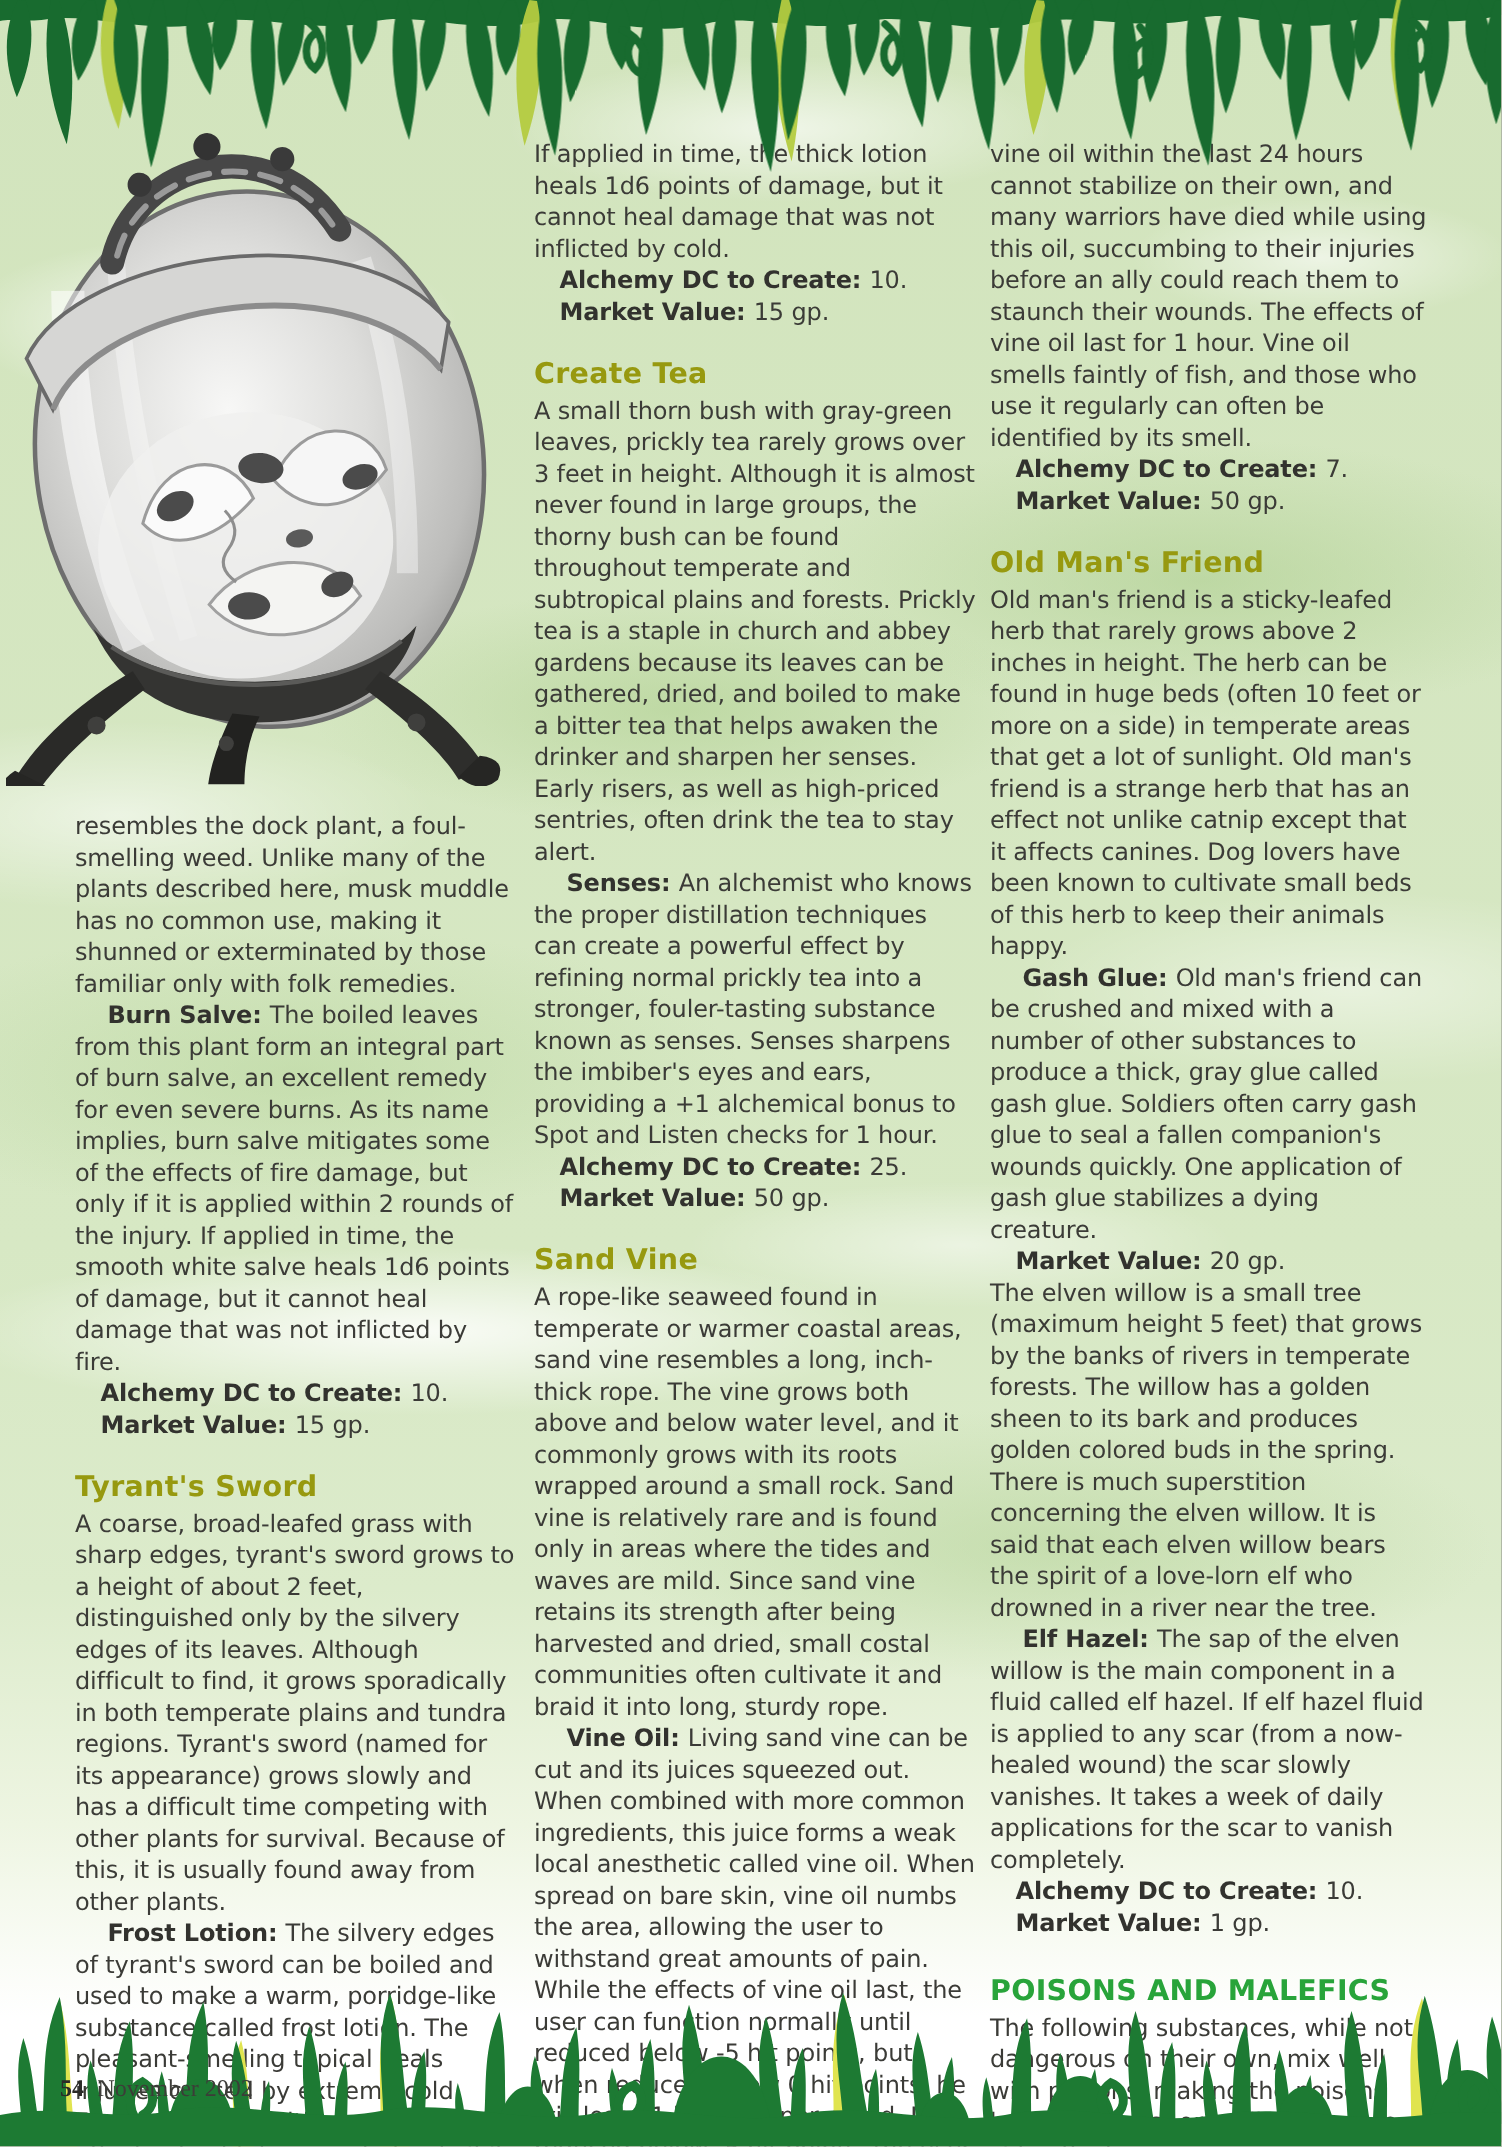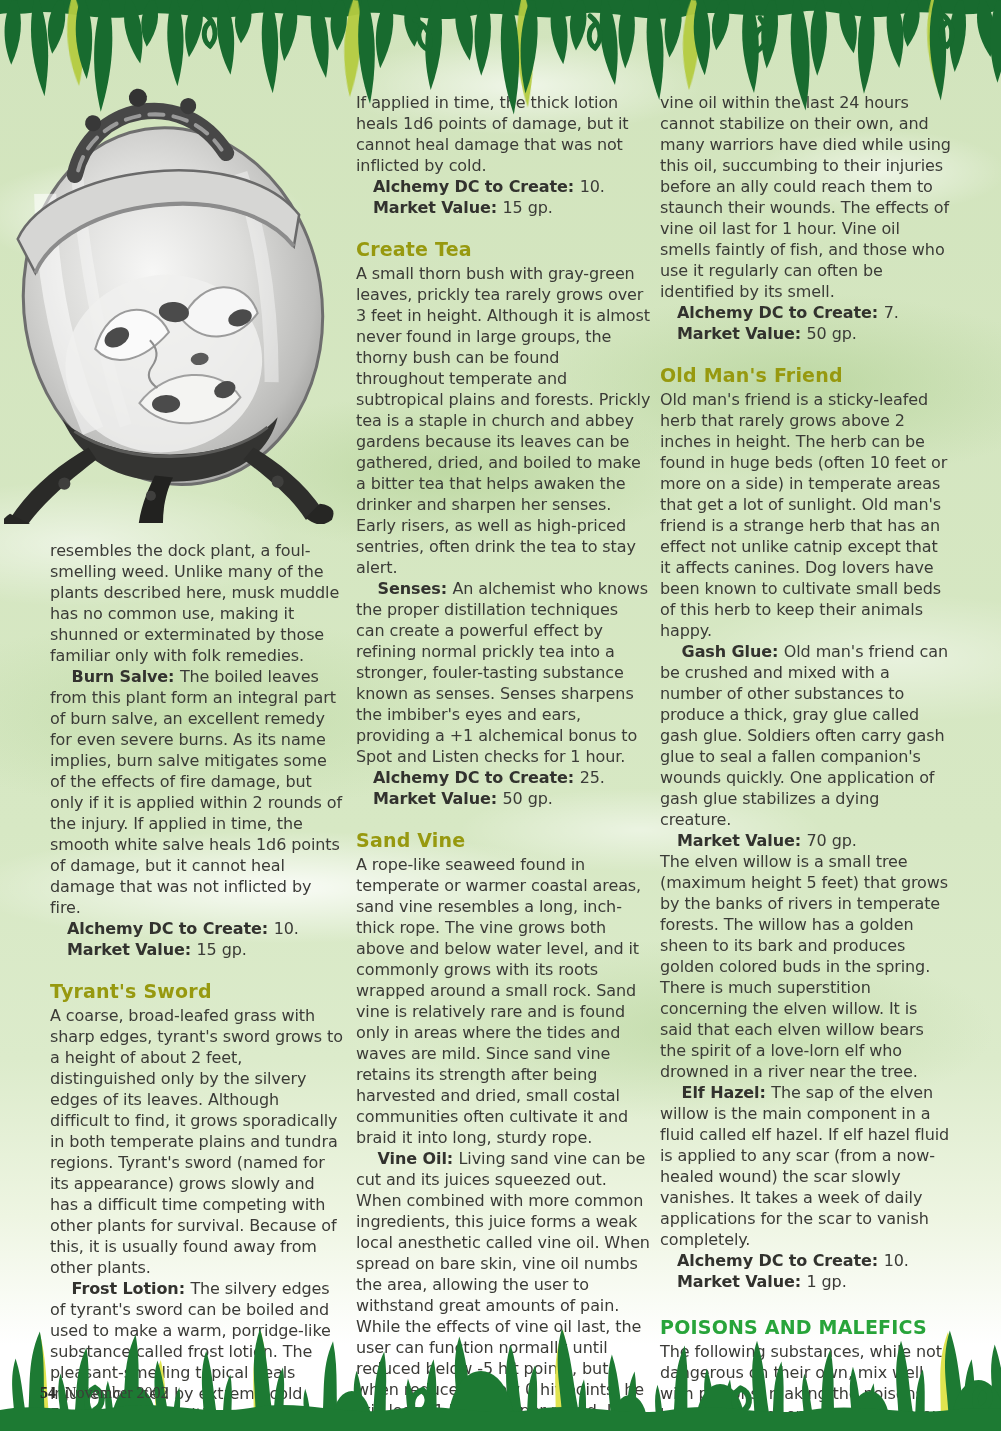--- a/index.html
+++ b/index.html
@@ -191,21 +191,21 @@
       <p class="para">A rope-like seaweed found in temperate or warmer coastal areas, sand vine resembles a long, inch-thick rope. The vine grows both above and below water level, and it commonly grows with its roots wrapped around a small rock. Sand vine is relatively rare and is found only in areas where the tides and waves are mild. Since sand vine retains its strength after being harvested and dried, small costal communities often cultivate it and braid it into long, sturdy rope.</p>
       <p class="para indent"><b class="lead">Vine Oil: </b>Living sand vine can be cut and its juices squeezed out. When combined with more common ingredients, this juice forms a weak local anesthetic called vine oil. When spread on bare skin, vine oil numbs the area, allowing the user to withstand great amounts of pain. While the effects of vine oil last, the user can function normally until reduced below -5 hit points, but when reduced below 0 hit points, he still loses 1 hit point per round. If reduced below -5 hit points, the user falls unconscious. When the user's hit point total falls below -10, the user dies. Creatures who have used</p>
     </div>
   <div class="col col-right" id="col-2">
       <p class="para">vine oil within the last 24 hours cannot stabilize on their own, and many warriors have died while using this oil, succumbing to their injuries before an ally could reach them to staunch their wounds. The effects of vine oil last for 1 hour. Vine oil smells faintly of fish, and those who use it regularly can often be identified by its smell.</p>
       <p class="stat"><b>Alchemy DC to Create: </b><span>7.</span></p>
       <p class="stat"><b>Market Value: </b><span>50 gp.</span></p>
       <h3 class="h-olive">Old Man's Friend</h3>
       <p class="para">Old man's friend is a sticky-leafed herb that rarely grows above 2 inches in height. The herb can be found in huge beds (often 10 feet or more on a side) in temperate areas that get a lot of sunlight. Old man's friend is a strange herb that has an effect not unlike catnip except that it affects canines. Dog lovers have been known to cultivate small beds of this herb to keep their animals happy.</p>
       <p class="para indent"><b class="lead">Gash Glue: </b>Old man's friend can be crushed and mixed with a number of other substances to produce a thick, gray glue called gash glue. Soldiers often carry gash glue to seal a fallen companion's wounds quickly. One application of gash glue stabilizes a dying creature.</p>
-      <p class="stat"><b>Market Value: </b><span>70 gp.</span></p>
+      <p class="stat"><b>Market Value: </b><span>20 gp.</span></p>
       <p class="para">The elven willow is a small tree (maximum height 5 feet) that grows by the banks of rivers in temperate forests. The willow has a golden sheen to its bark and produces golden colored buds in the spring. There is much superstition concerning the elven willow. It is said that each elven willow bears the spirit of a love-lorn elf who drowned in a river near the tree.</p>
       <p class="para indent"><b class="lead">Elf Hazel: </b>The sap of the elven willow is the main component in a fluid called elf hazel. If elf hazel fluid is applied to any scar (from a now-healed wound) the scar slowly vanishes. It takes a week of daily applications for the scar to vanish completely.</p>
       <p class="stat"><b>Alchemy DC to Create: </b><span>10.</span></p>
       <p class="stat"><b>Market Value: </b><span>1 gp.</span></p>
       <h3 class="h-caps">POISONS AND MALEFICS</h3>
       <p class="para">The following substances, while not dangerous on their own, mix well with poisons, making the poisons harder to resist or adding dangerous side effects.</p>
     </div>
 
   <div class="footer">
     <span class="pagenum">54</span><span class="issue">November 2002</span>

